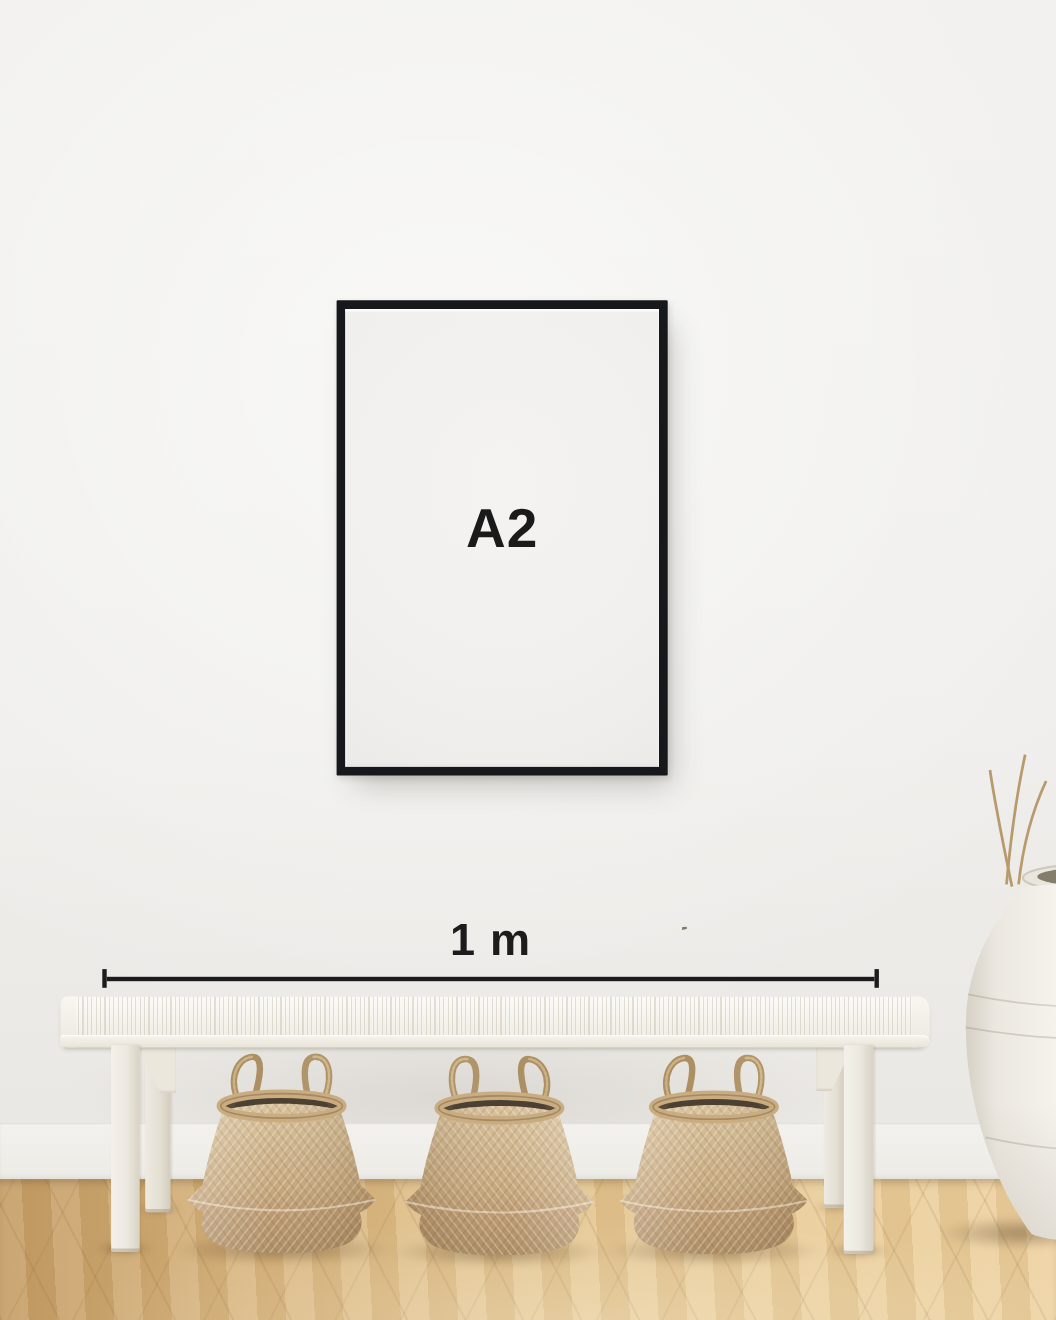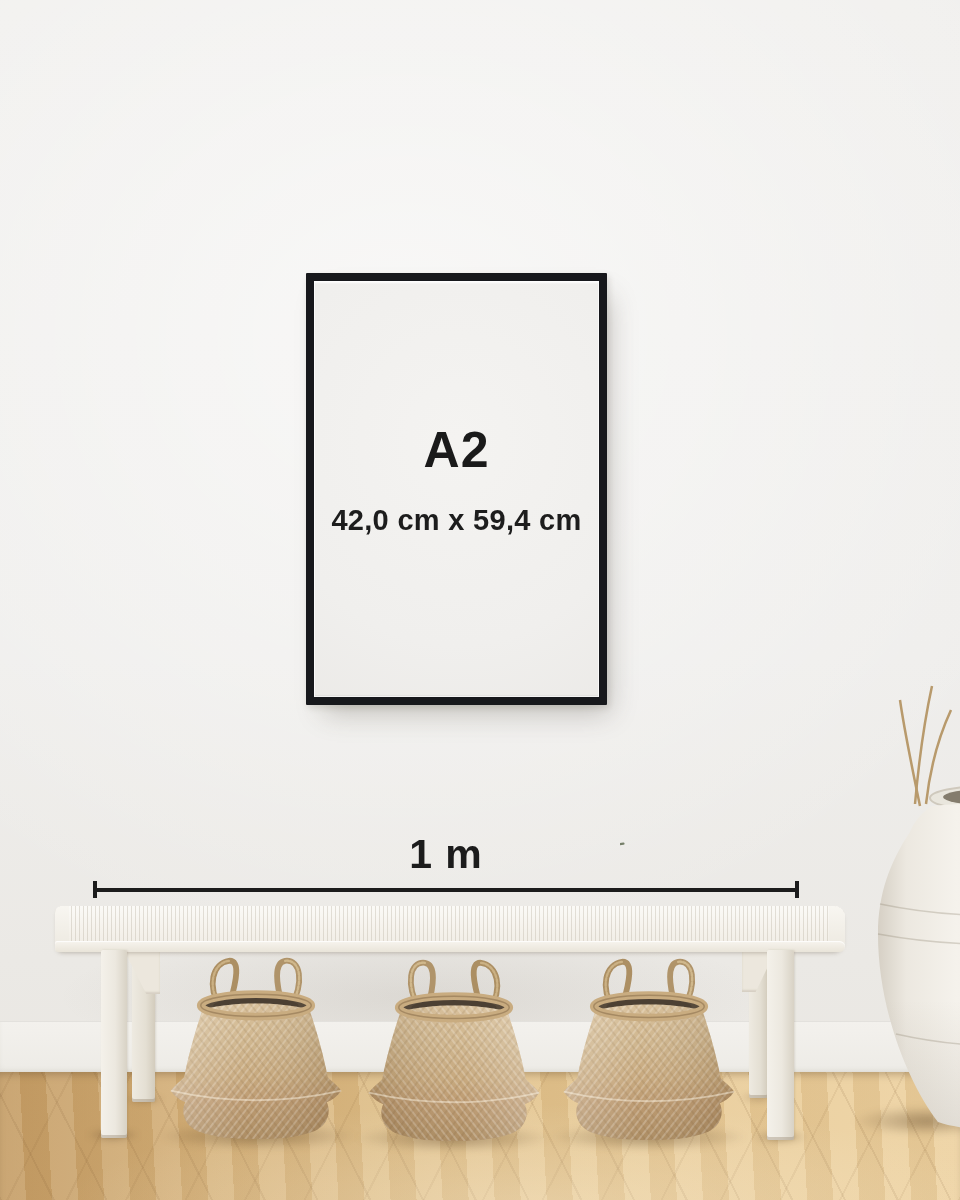--- a/index.html
+++ b/index.html
@@ -156,21 +156,20 @@
   <div class="shadow" style="left:752px;top:1130px;width:56px;height:14px;"></div>
   <div class="shadow" style="left:738px;top:1092px;width:42px;height:11px;opacity:.7;"></div>
   <div class="shadow" style="left:156px;top:1122px;width:202px;height:28px;"></div>
   <div class="shadow" style="left:354px;top:1124px;width:198px;height:28px;"></div>
   <div class="shadow" style="left:548px;top:1123px;width:200px;height:28px;"></div>
   <div class="shadow" style="left:852px;top:1106px;width:150px;height:30px;"></div>
 
   <div class="poster-frame">
     <div class="poster">
       <div class="size-label">A2</div>
-      <div class="dims-label">42,0 cm x 59,4 cm</div>
     </div>
   </div>
 
   <div class="measurement">
     <div class="measurement-label">1 m</div>
     <div class="measurement-line"></div>
   </div>
 
   <div class="leg rear" style="left:132px;top:950px;width:23px;height:152px;"></div>
   <div class="leg rear" style="left:749px;top:950px;width:19px;height:148px;"></div>

